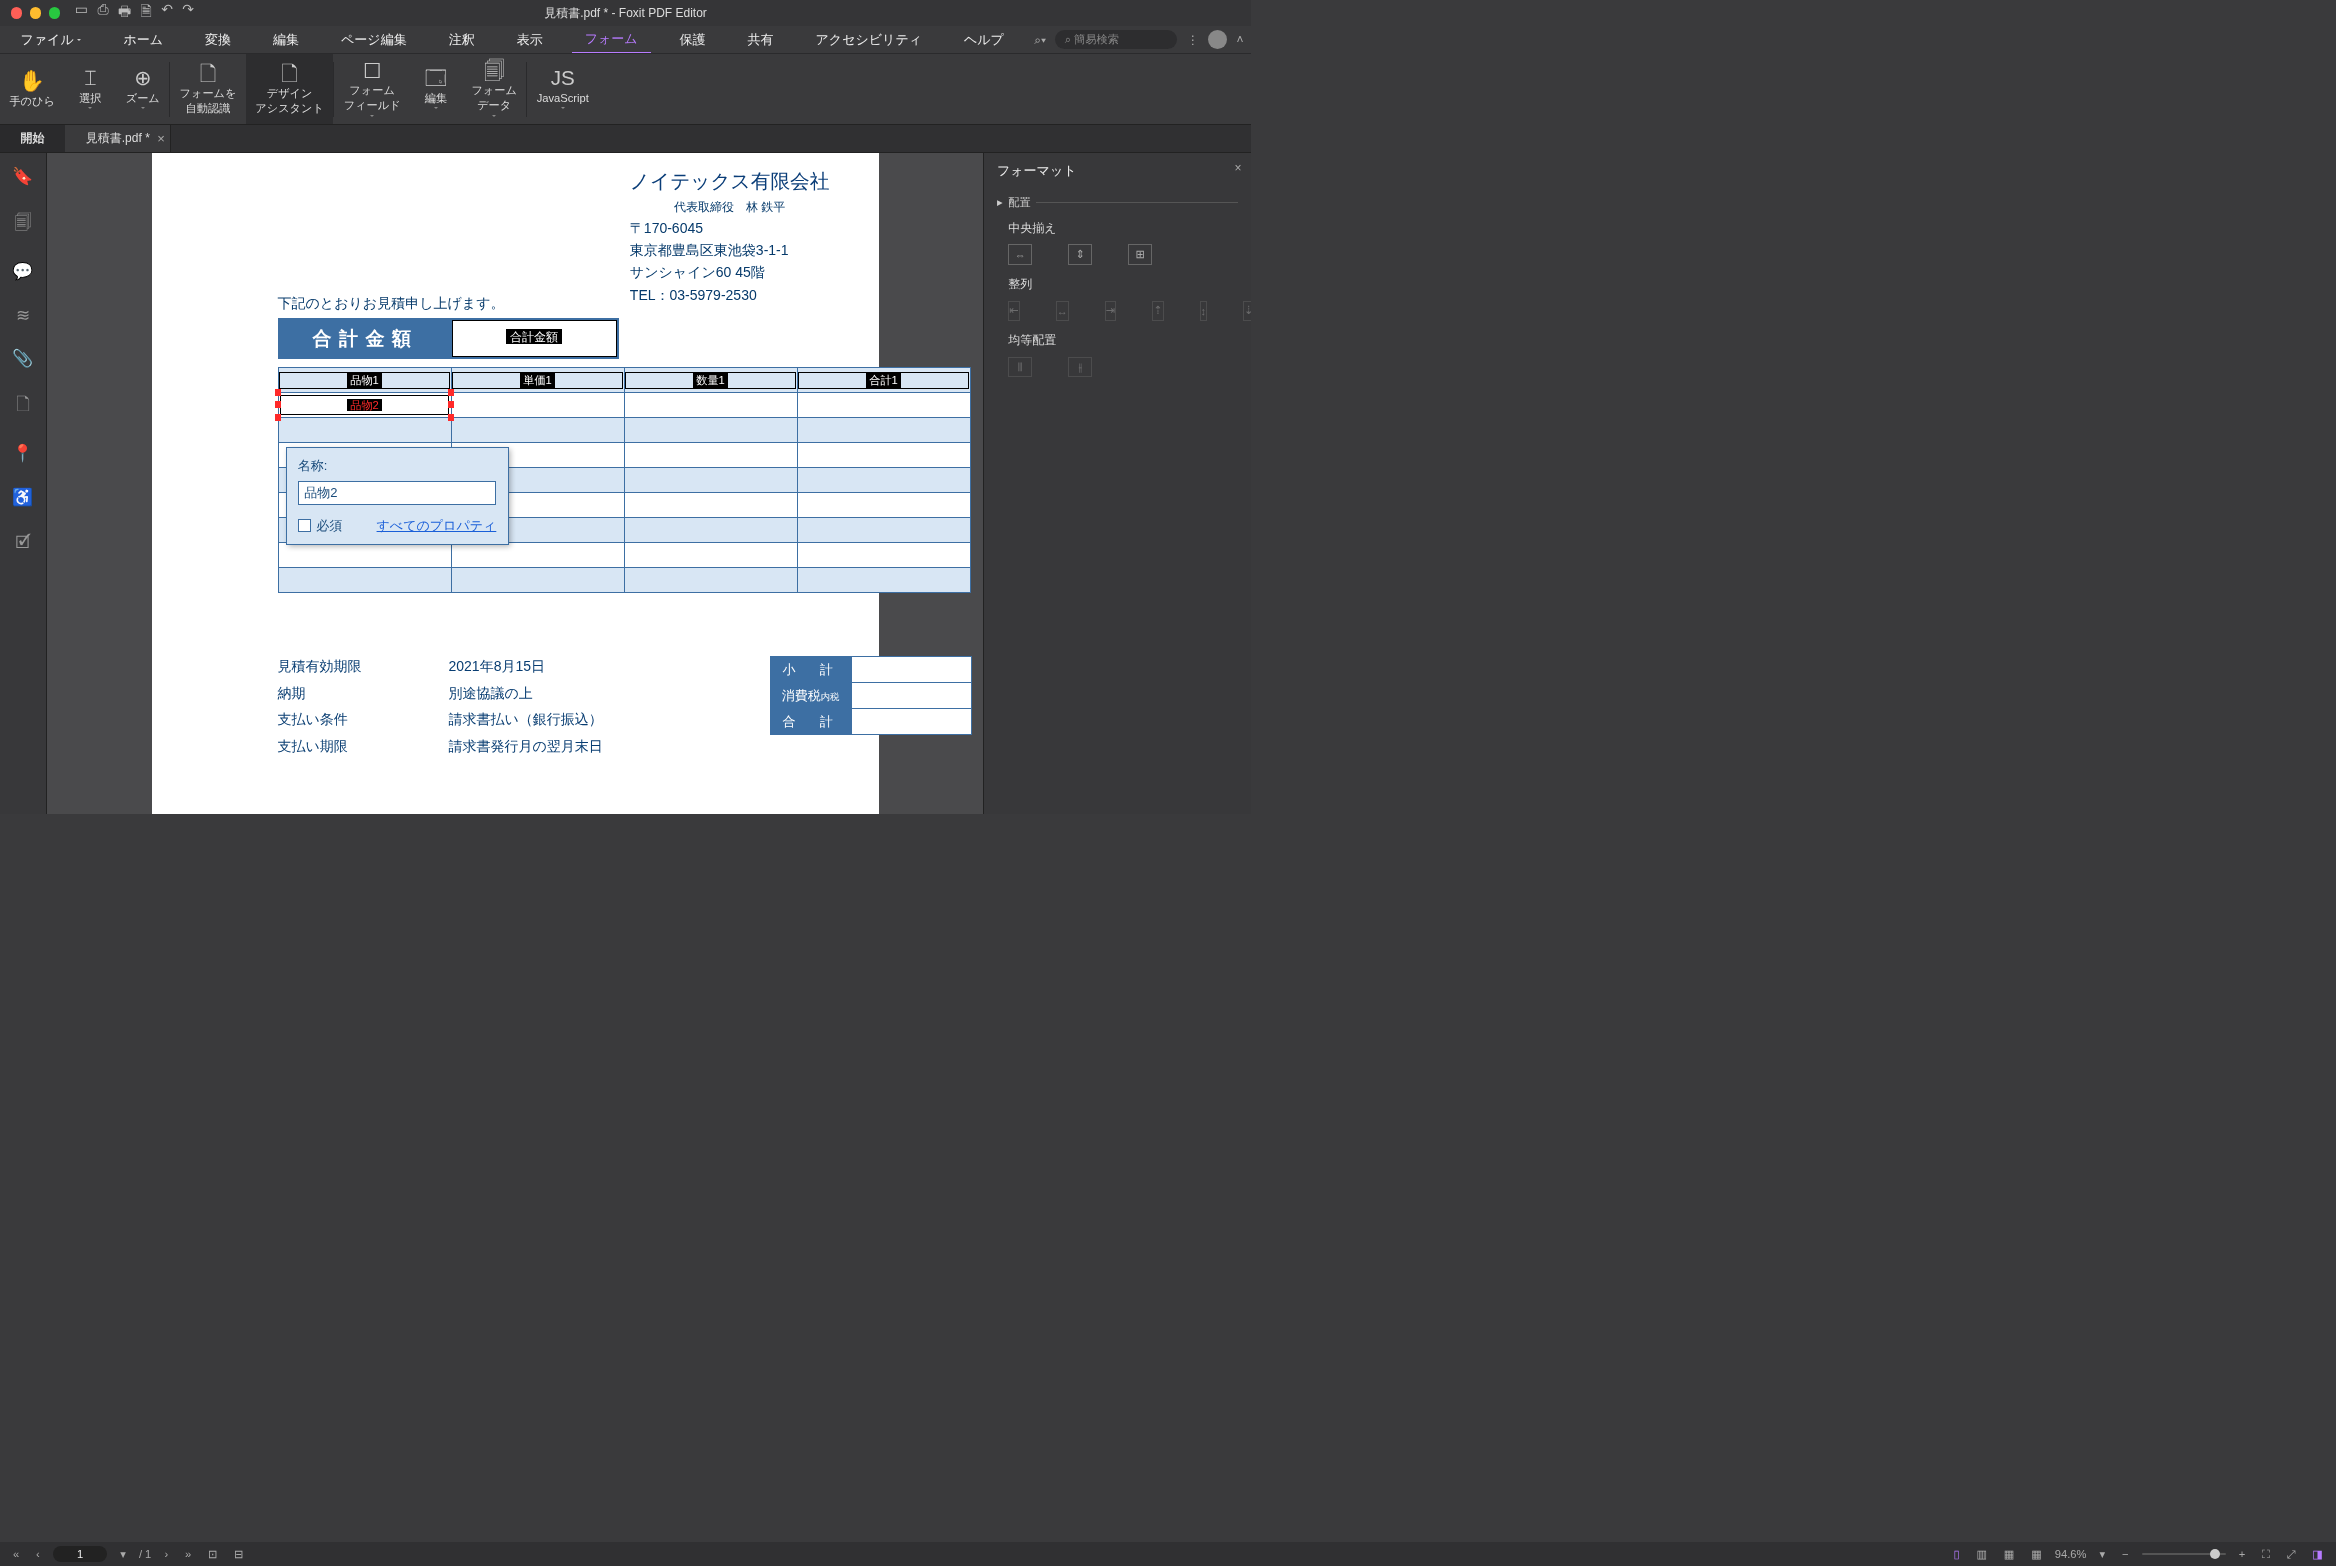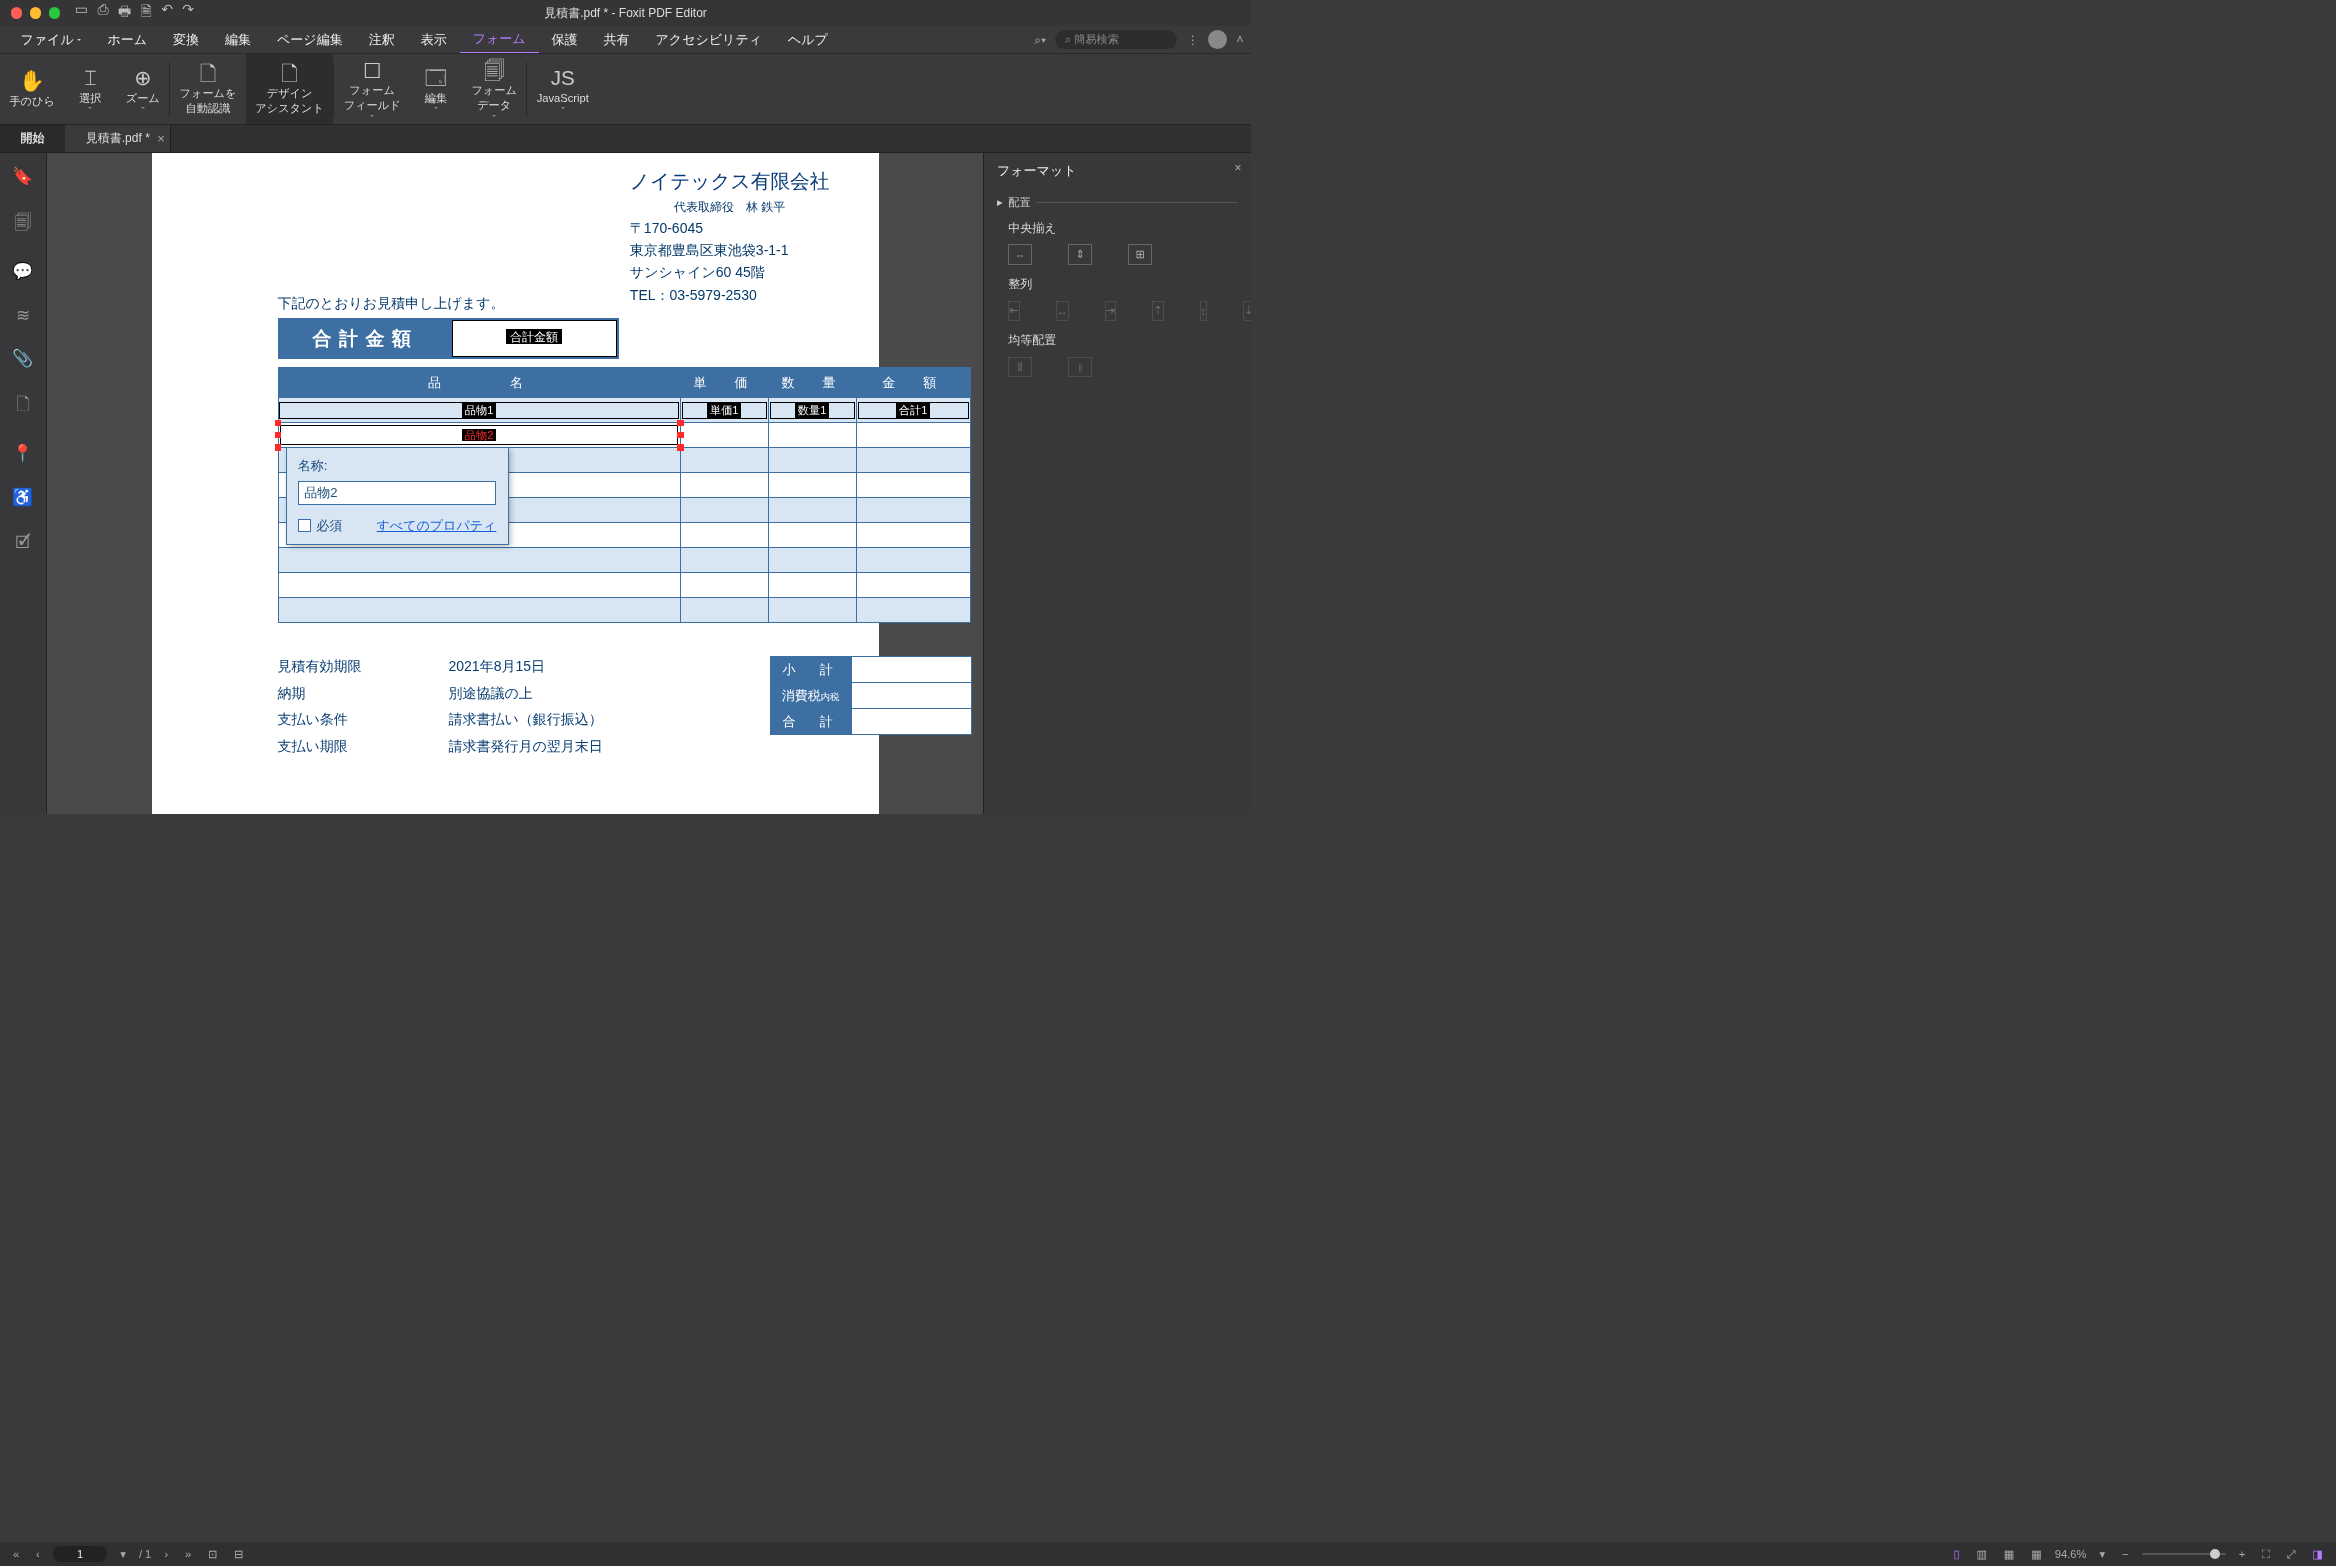--- a/index.html
+++ b/index.html
@@ -4,21 +4,21 @@
 <style>
   * { margin:0; padding:0; box-sizing:border-box; font-family:"Hiragino Sans","Meiryo",sans-serif; }
   body { background:#3a3a3c; color:#ccc; font-size:12px; overflow:hidden; width:1251px; height:838px; }
   .titlebar { height:26px; background:#353537; display:flex; align-items:center; padding:0 11.2px; position:relative; }
   .traffic { display:flex; gap:7.5px; }
   .dot { width:11.2px; height:11.2px; border-radius:50%; }
   .dot.r{background:#ff5f57;} .dot.y{background:#febc2e;} .dot.g{background:#28c840;}
   .tb-icons { display:flex; gap:9.4px; margin-left:15px; color:#bbb; font-size:14px;}
   .tb-icons span{cursor:pointer;}
   .title-text { position:absolute; left:50%; transform:translateX(-50%); color:#ddd; font-size:12px;}
-  .menubar { height:28px; background:#3a3a3c; display:flex; align-items:center; padding:0 7.5px; gap:0; border-bottom:0.9px solid #2a2a2c;}
+  .menubar { height:28px; background:#3a3a3c; display:flex; align-items:center; padding:0 7.5px; gap:16px; border-bottom:0.9px solid #2a2a2c;}
   .menubar .mi { padding:0 13px; height:100%; display:flex; align-items:center; color:#eee; cursor:pointer; font-size:13px;}
   .menubar .mi.active { color:#b77bff; border-bottom:1.9px solid #b77bff; padding-bottom:0;}
   .menubar .drop::after{content:"";margin-left:3.7px;border:2.8px solid transparent;border-top-color:#ccc;display:inline-block;position:relative;top:1.9px;}
   .menubar-right{margin-left:auto;display:flex;align-items:center;gap:9.4px;}
   .search-box{background:#2d2d2f;border-radius:11.2px;padding:1.9px 9.4px;width:122px;color:#888;font-size:11.2px;}
   .avatar{width:19px;height:19px;border-radius:50%;background:#888;}
   .ribbon { height:71px; background:#3a3a3c; display:flex; align-items:stretch; border-bottom:0.9px solid #222;}
   .ribbon .rb { display:flex; flex-direction:column; align-items:center; justify-content:center; padding:3.7px 9.4px; color:#ddd; cursor:pointer; font-size:11.2px; min-width:52px; text-align:center; line-height:1.3;}
   .ribbon .rb .ico{font-size:20.6px;height:24px;display:flex;align-items:center;color:#ccc;}
   .ribbon .rb.tall{font-size:11.2px;}
@@ -204,26 +204,20 @@
         <div>TEL：03-5979-2530</div>
       </div>
       <div class="intro">下記のとおりお見積申し上げます。</div>
       <div class="total-row">
         <div class="lab">合計金額</div>
         <div class="val"><span>合計金額</span></div>
       </div>
 
       <table class="grid">
         <tbody>
-            <tr>
-          <th style="width:403px">品　　　名</th>
-          <th style="width:88px">単　価</th>
-          <th style="width:88px">数　量</th>
-          <th style="width:114px">金　額</th>
-        </tr>
         <tr>
           <td>
                 <div style="border:0.9px solid #000;margin:0.9px;"><span class="field-chip">品物1</span></div>
               </td>
           <td>
                 <div style="border:0.9px solid #000;margin:0.9px;"><span class="field-chip">単価1</span></div>
               </td>
           <td>
                 <div style="border:0.9px solid #000;margin:0.9px;"><span class="field-chip">数量1</span></div>
               </td>

